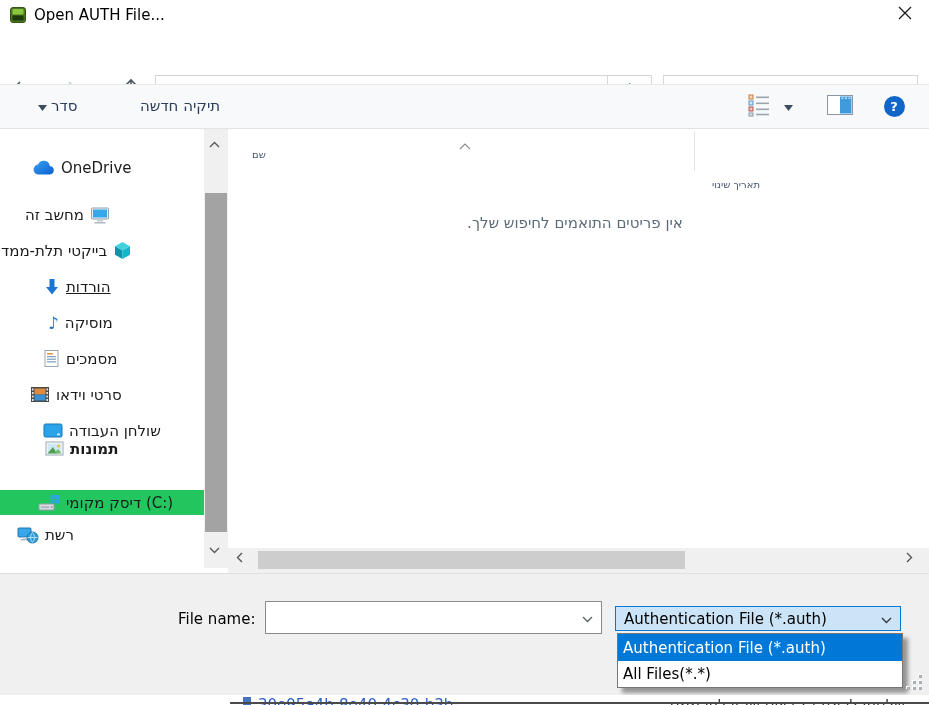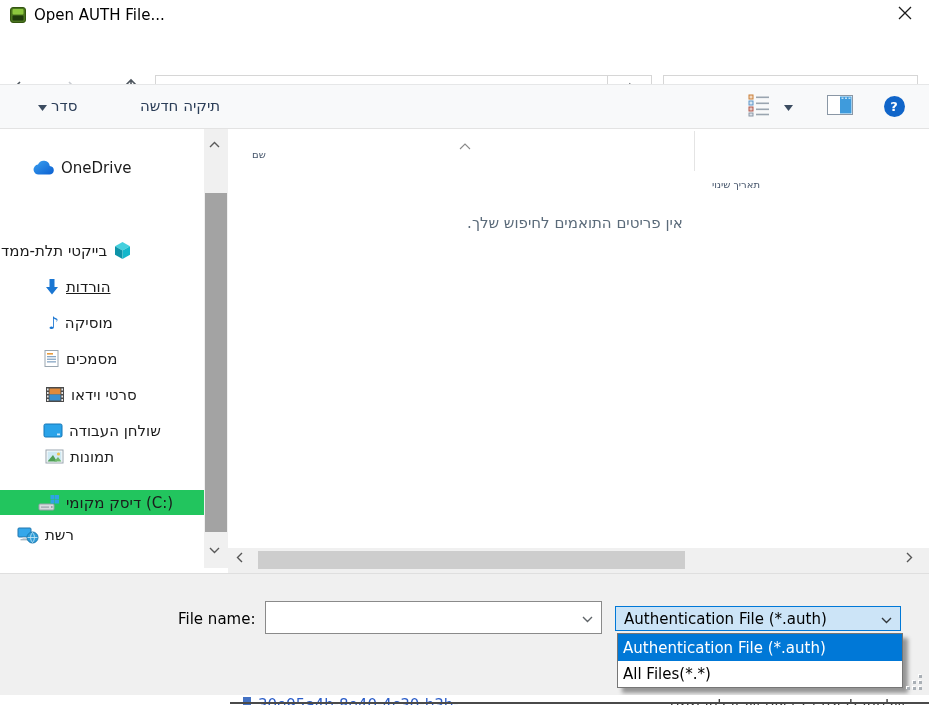--- a/index.html
+++ b/index.html
@@ -183,20 +183,31 @@
               <linearGradient id="cg1" x1="0" y1="0" x2="1" y2="1">
                 <stop offset="0" stop-color="#3aa0f0"></stop>
                 <stop offset="1" stop-color="#0b5fd0"></stop>
               </linearGradient>
             </defs>
             <path d="M6 14.5h10.2a4.3 4.3 0 0 0 .6-8.6A6.2 6.2 0 0 0 5 4.6 4.6 4.6 0 0 0 6 14.5z" fill="url(#cg1)"></path>
           </svg>
         </span>
         <span class="side-label" dir="ltr">OneDrive</span>
       </div>
+      <div class="side-row" style="top: 73px; padding-left: 25px;">
+        <span class="side-label" dir="rtl">מחשב זה</span>
+        <span class="icon-cell">
+          <svg width="20" height="18" viewBox="0 0 20 18">
+            <rect x="1.5" y="2" width="17" height="11" rx="1" fill="#e8eef3" stroke="#90a0ae"></rect>
+            <rect x="3" y="3.5" width="14" height="8" fill="#35a7ea"></rect>
+            <rect x="7" y="13.5" width="6" height="2" fill="#c2cdd6"></rect>
+            <rect x="4.5" y="16" width="11" height="1.5" fill="#aab8c2"></rect>
+          </svg>
+        </span>
+      </div>
       <div class="side-row" style="top: 109px; padding-left: 1px;">
         <span class="side-label" dir="rtl">בייקטי תלת-ממד</span>
         <span class="icon-cell">
           <svg width="19" height="19" viewBox="0 0 19 19">
             <polygon points="9.5,1 17,5.3 9.5,9.6 2,5.3" fill="#45d0de"></polygon>
             <polygon points="2,5.3 9.5,9.6 9.5,18 2,13.7" fill="#0e93a8"></polygon>
             <polygon points="17,5.3 9.5,9.6 9.5,18 17,13.7" fill="#13b7cb"></polygon>
           </svg>
         </span>
       </div>
@@ -219,21 +230,21 @@
           <svg width="17" height="19" viewBox="0 0 17 19">
             <rect x="2" y="1.5" width="13" height="16" fill="#fff" stroke="#9aa6b0"></rect>
             <rect x="4" y="4" width="6" height="1.6" fill="#e89b3c"></rect>
             <rect x="4" y="7" width="9" height="1.3" fill="#87a6c4"></rect>
             <rect x="4" y="9.6" width="9" height="1.3" fill="#87a6c4"></rect>
             <rect x="4" y="12.2" width="9" height="1.3" fill="#87a6c4"></rect>
           </svg>
         </span>
         <span class="side-label" dir="rtl">מסמכים</span>
       </div>
-      <div class="side-row" style="top: 253px; padding-left: 45px;">
+      <div class="side-row" style="top: 253px; padding-left: 30px;">
         <span class="icon-cell">
           <svg width="20" height="17" viewBox="0 0 20 17">
             <rect x="1" y="1" width="18" height="15" fill="#4a4a4a"></rect>
             <rect x="4.5" y="2.5" width="11" height="6" fill="#e08a3c"></rect>
             <rect x="4.5" y="8.5" width="11" height="6" fill="#3a8fd0"></rect>
             <g fill="#e8e8e8">
               <rect x="2" y="2.5" width="1.6" height="2"></rect>
               <rect x="2" y="6" width="1.6" height="2"></rect>
               <rect x="2" y="9.5" width="1.6" height="2"></rect>
               <rect x="2" y="13" width="1.6" height="2"></rect>
@@ -248,21 +259,21 @@
       </div>
       <div class="side-row" style="top: 289px; padding-left: 43px;">
         <span class="icon-cell">
           <svg width="20" height="15" viewBox="0 0 20 15">
             <rect x="1" y="1" width="18" height="13" rx="1.5" fill="#2aa3e9" stroke="#1576b6"></rect>
             <rect x="14" y="10.5" width="3" height="1.8" fill="#cfeafc"></rect>
           </svg>
         </span>
         <span class="side-label" dir="rtl">שולחן העבודה</span>
       </div>
-      <div class="side-row" style="top: 315px; padding-left: 45px;">
+      <div class="side-row" style="top: 307px; padding-left: 45px; font-weight: bold;">
         <span class="icon-cell">
           <svg width="19" height="15" viewBox="0 0 19 15">
             <rect x="1" y="1" width="17" height="13" fill="#fff" stroke="#9aa6b0"></rect>
             <rect x="2.5" y="2.5" width="14" height="10" fill="#cfe9f4"></rect>
             <polygon points="2.5,12.5 8,6 12,12.5" fill="#4f9e55"></polygon>
             <polygon points="9,12.5 13,8 16.5,12.5" fill="#6fb86a"></polygon>
             <circle cx="13.5" cy="5" r="1.6" fill="#eec04a"></circle>
           </svg>
         </span>
         <span class="side-label" dir="rtl">תמונות</span>

